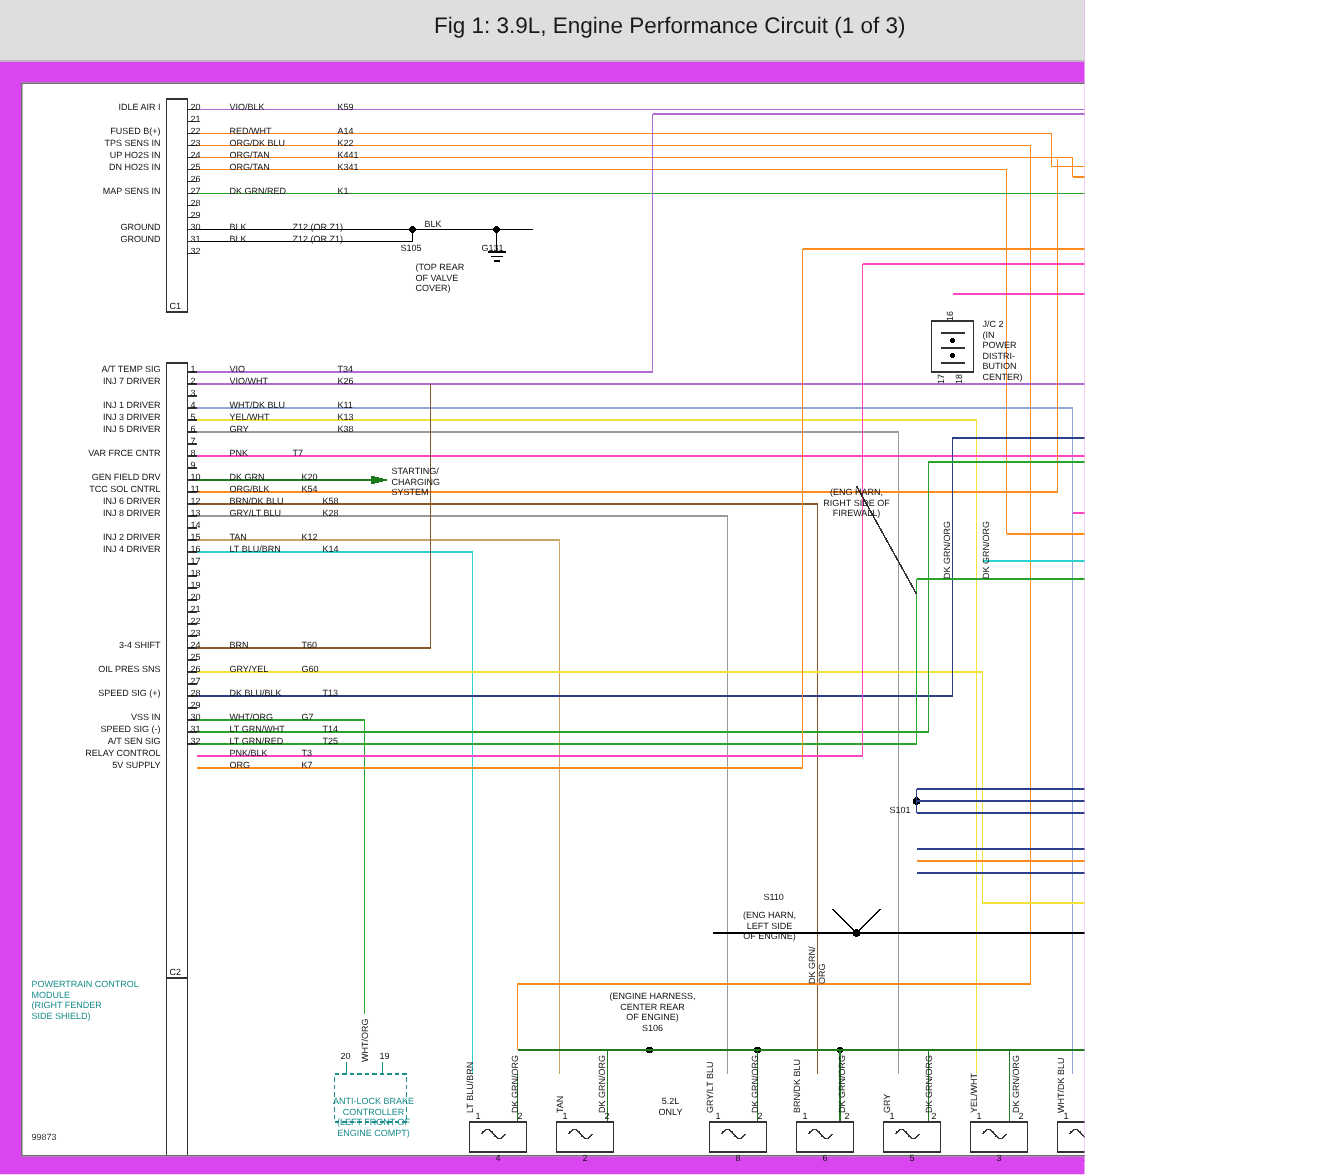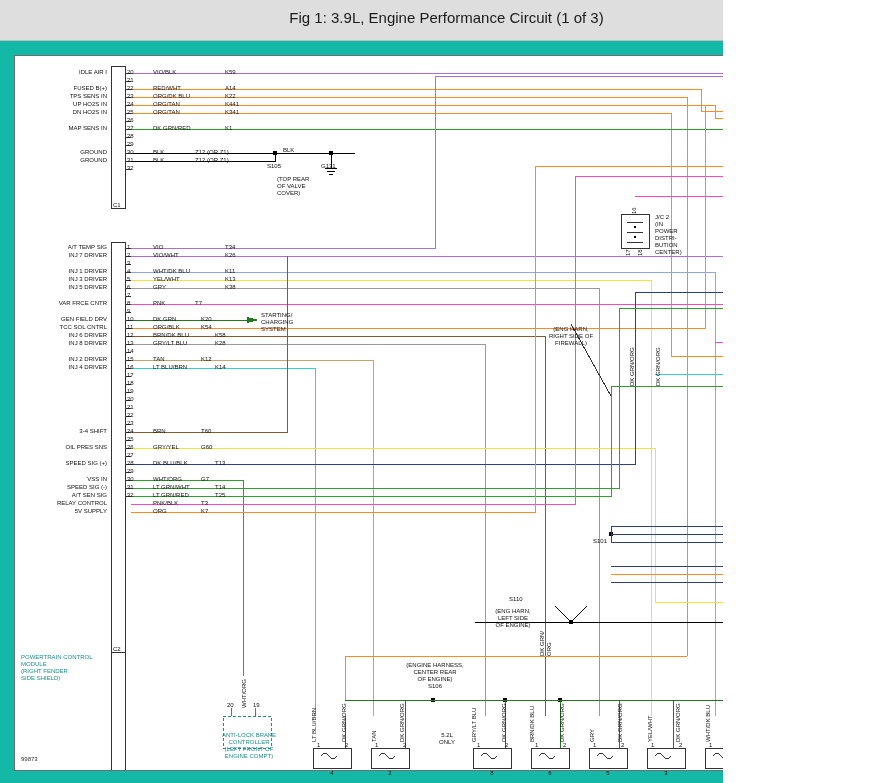--- a/index.html
+++ b/index.html
@@ -1,17 +1,17 @@
 <!DOCTYPE html>
 <html><head>
 <meta charset="utf-8">
 <style>
   html,body{margin:0;padding:0;background:#ffffff;}
   body{width:893px;height:783px;font-family:"Liberation Sans",sans-serif;}
-  #root{position:relative;width:723px;height:783px;overflow:hidden;background:#14b8a6;}
+  #root{position:relative;width:723px;height:783px;overflow:hidden;background:#d946ef;}
 
   
   #header{position:absolute;left:0;top:0;width:893px;height:40px;background:#dedede;border-bottom:1px solid #bdbdbd;}
   #header .title{position:absolute;left:0;top:9px;width:893px;text-align:center;font-size:15px;color:#1a1a1a;}
 
   
   #frame{position:absolute;left:14px;top:55px;width:864px;height:714px;border:1px solid #6e6e6e;background:#fff;}
   #inner{position:absolute;left:0;top:0;width:864px;height:714px;}
 
   .svgwrap{position:absolute;left:0;top:0;width:864px;height:714px;}

